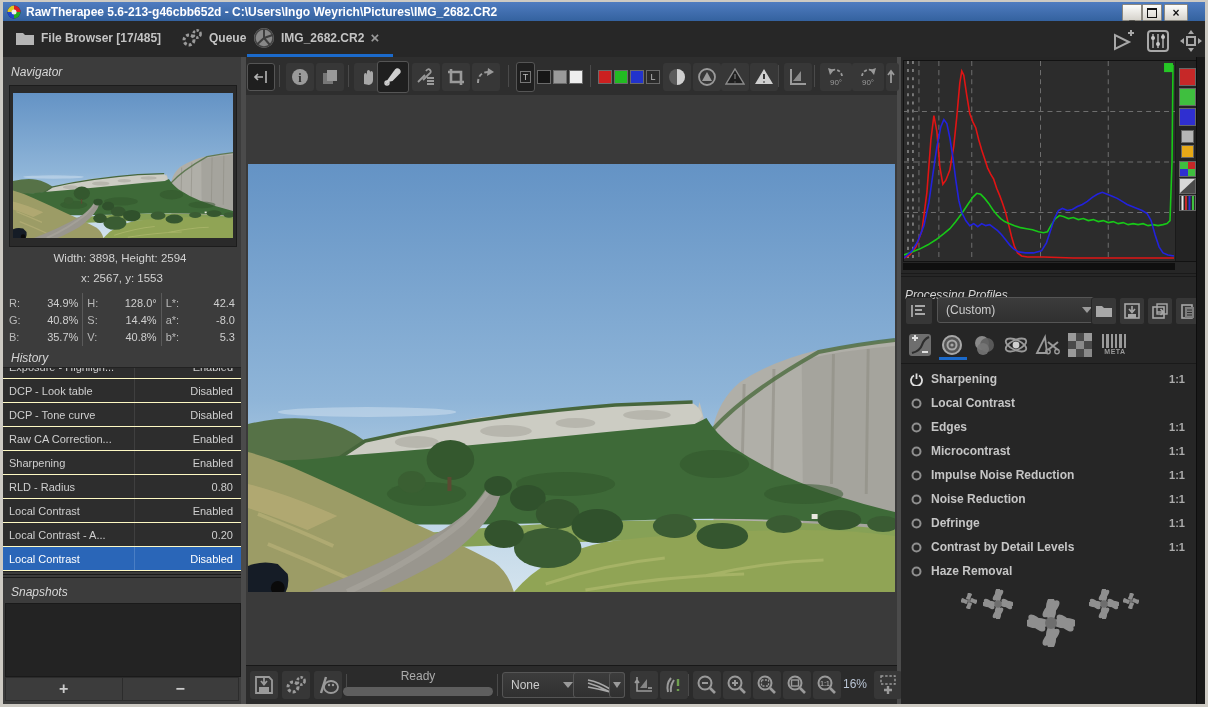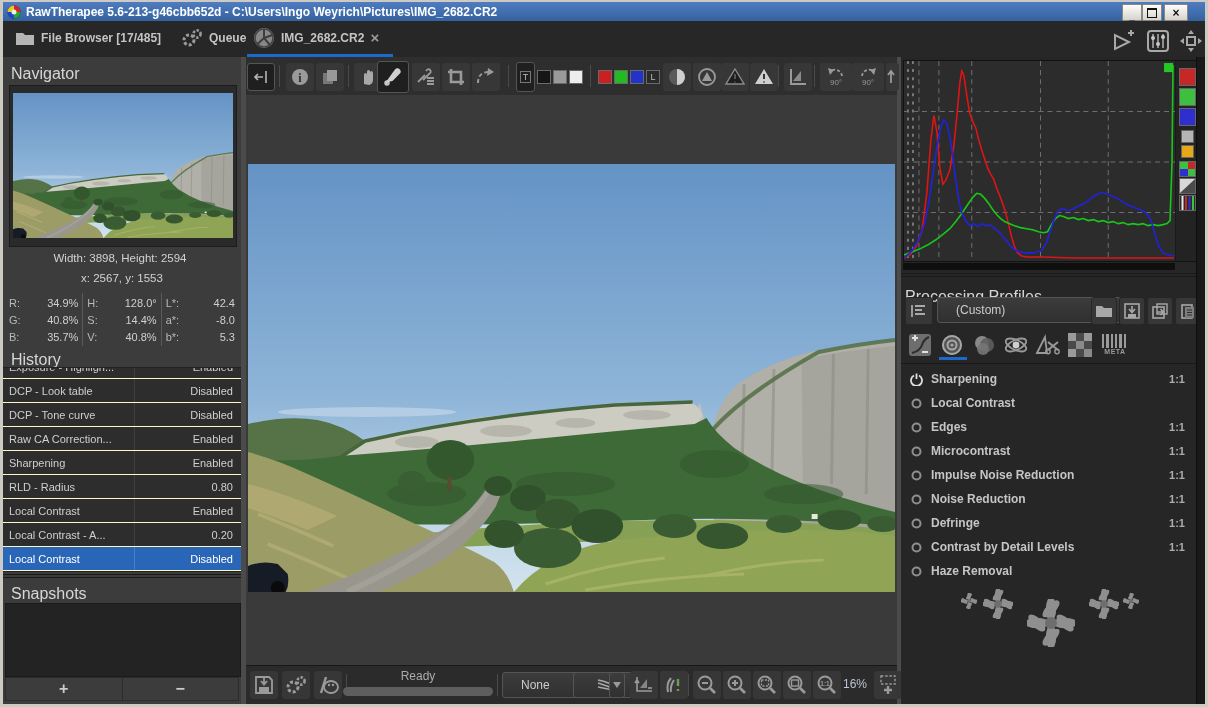--- a/index.html
+++ b/index.html
@@ -16,21 +16,21 @@
           font-size:10px;font-weight:bold;line-height:1;}
   
   .tabbar{left:3px;top:21px;right:3px;height:36px;background:#272727;border-bottom:1px solid #171717;}
   .tab{position:absolute;top:0;height:33px;display:flex;align-items:center;gap:6px;color:#c4c4c4;font-weight:bold;}
   .tabline{position:absolute;height:3px;background:#1b6acb;bottom:0;}
   
   .lpanel{left:3px;top:57px;width:238px;bottom:3px;background:#3c3c3c;}
   .gutter{top:57px;width:5px;bottom:3px;background:#4b4b4b;}
   .editor{left:246px;top:57px;width:651px;bottom:3px;background:#2e2e2e;}
   .rpanel{left:901px;top:57px;width:304px;bottom:3px;background:#262626;}
-  .ptitle{color:#d6d6d6;font-size:16px;}
+  .ptitle{color:#d6d6d6;font-size:12px;font-style:italic;}
   
   .navtbl{display:flex;font-size:11px;color:#cfcfcf;}
   .navcol{flex:1;padding:1px 4px;}
   .navcol+.navcol{border-left:1px solid #5a5a5a;}
   .navrow{display:flex;justify-content:space-between;height:17px;align-items:center;}
   .navrow .lab{color:#b9b9b9;}
   
   .histlist{background:#2d2d2d;border-top:1px solid #222;border-bottom:1px solid #222;overflow:hidden;}
   .hrow{height:23px;border-bottom:1px solid #fef9c3;display:flex;align-items:center;font-size:11px;color:#cfcfcf;}
   .hrow .hl{flex:1;padding-left:6px;white-space:nowrap;overflow:hidden;}
@@ -41,21 +41,21 @@
   .btn{position:absolute;width:26px;height:26px;background:#373737;border:1px solid #262626;border-radius:3px;
        display:flex;align-items:center;justify-content:center;}
   .btn.pressed{background:#1f1f1f;border:1px solid #555;}
   .tsep{position:absolute;top:8px;width:1px;height:22px;background:#4a4a4a;}
   .sq{position:absolute;width:12px;height:12px;border:1px solid #6a6a6a;}
   .ic{stroke:#b5b5b5;fill:none;stroke-width:1.6;}
   .icf{fill:#b5b5b5;stroke:none;}
   
   .bbar{position:absolute;left:0;right:0;bottom:0;height:38px;background:#2b2b2b;border-top:1px solid #181818;}
   .select{background:linear-gradient(#3c3c3c,#303030);border:1px solid #555;border-radius:3px;color:#ccc;
-          display:flex;align-items:center;justify-content:space-between;padding:0 18px;font-size:12px;}
+          display:flex;align-items:center;justify-content:space-between;padding:0 8px;font-size:12px;}
   .arrow-d{width:0;height:0;border-left:5px solid transparent;border-right:5px solid transparent;border-top:6px solid #9a9a9a;}
   
   .histoframe{left:2px;top:3px;width:294px;height:200px;background:#2c2c2c;border:1px solid #121212;display:flex;}
   .histbtncol{width:22px;background:#232323;position:relative;border-left:1px solid #1a1a1a;}
   .hb{position:absolute;left:3px;border:1px solid #666;}
   .toolrow{height:24px;display:flex;align-items:center;}
   .toolrow .bullet{width:30px;display:flex;justify-content:center;}
   .toolrow .tl{flex:1;font-weight:bold;color:#c5c5c5;font-size:12px;}
   .toolrow .tz{width:34px;text-align:right;padding-right:12px;color:#ababab;font-weight:bold;font-size:11px;}
   .tabsq{position:absolute;top:2px;width:30px;height:27px;display:flex;align-items:center;justify-content:center;}

